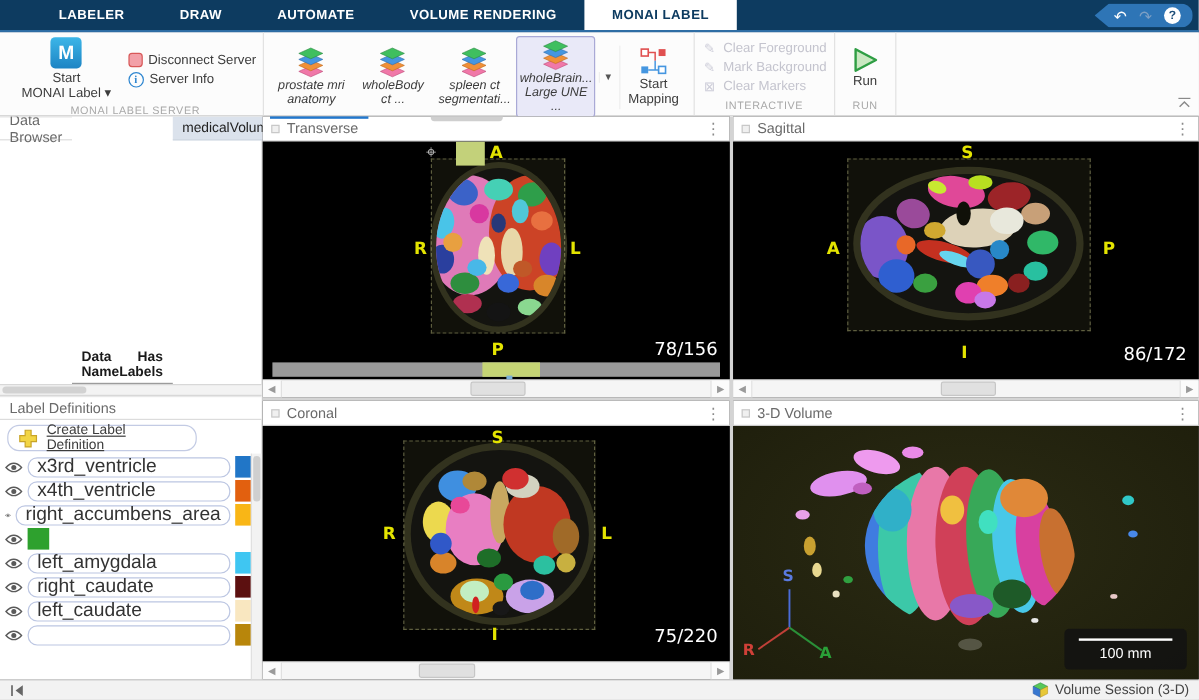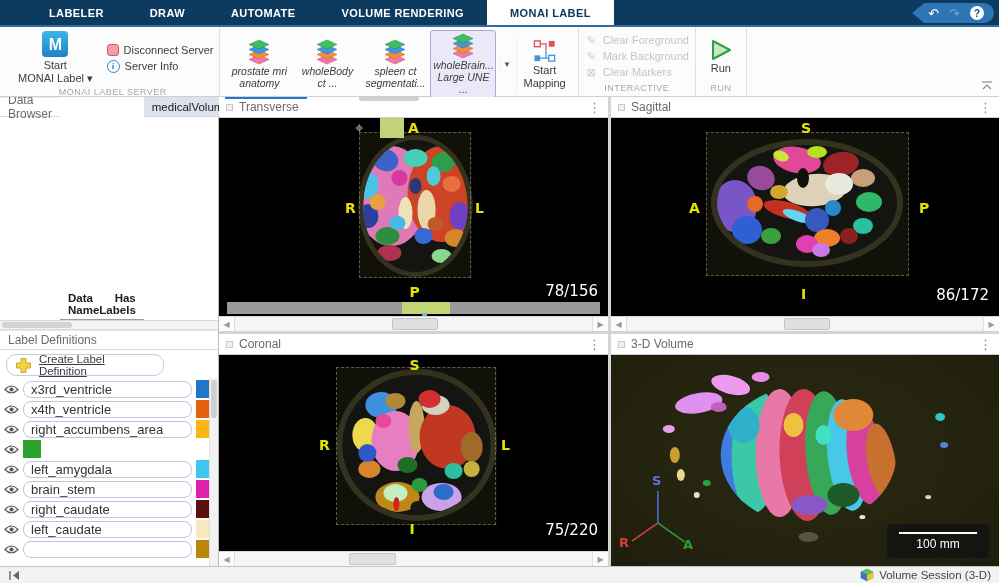--- a/index.html
+++ b/index.html
@@ -58,21 +58,21 @@
   .db-row { height:20px; background:#dbe2ec; display:flex; align-items:center; justify-content:space-between;
     padding:0 6px 0 8px; font-size:11.5px; color:#222; border-bottom:1px solid #cfd6e0;}
   .panel-strip { height:10px; background:#f3f3f3; border-top:1px solid #d8d8d8; border-bottom:1px solid #d8d8d8; position:relative; flex:0 0 10px;}
   .panel-strip .thumb { position:absolute; left:2px; top:1px; height:6px; width:70px; background:#d2d2d2; border-radius:3px;}
   .ld { flex:1; display:flex; flex-direction:column; min-height:0; position:relative;}
   .create-btn { margin:4px 6px 3px; height:22px; width:158px; border:1px solid #c3cbe4; border-radius:10px;
     background:#fff; display:flex; align-items:center; gap:7px; padding:0 8px; font-size:11.5px; color:#3c3c3c;text-decoration:underline;}
   .label-list { flex:1; overflow:hidden; padding:0 2px; }
   .lrow { display:flex; align-items:center; gap:4px; height:20px; padding:0 2px; }
   .lname { flex:1; height:17px; border:1px solid #bcc6e2; border-radius:8px; background:#fff;
-    font-size:13px; color:#333; display:flex; align-items:center; padding:0 7px; }
+    font-size:16px; color:#333; display:flex; align-items:center; padding:0 7px; }
   .swatch { width:18px; height:18px; flex:0 0 18px; }
   .ld-scroll { position:absolute; right:0; top:48px; bottom:0; width:9px; background:#f2f2f2; border-left:1px solid #e0e0e0;}
   .ld-scroll .vthumb { position:absolute; top:2px; left:1px; width:6px; height:38px; background:#cfcfcf; border-radius:3px;}
 
   
   .views { flex:1; display:grid; grid-template-columns:389px 388px; grid-template-rows:234px 232px;
     gap:3px; background:#d4d4d4; }
   .view { display:flex; flex-direction:column; background:#000; position:relative; min-height:0;}
   .vhead { height:21px; background:#fff; border-bottom:1px solid #ccc; display:flex; align-items:center;
     gap:6px; padding:0 7px; font-size:12px; color:#6a6a6a; flex:0 0 21px; position:relative;}
@@ -320,28 +320,20 @@
               </svg>
               <span class="swatch" style="background:#2ea12e"></span>
             </div>
             <div class="lrow">
               <svg width="15" height="11" viewBox="0 0 15 11">
                 <path d="M1 5.5 Q7.5 -1.5 14 5.5 Q7.5 12.5 1 5.5Z" fill="none" stroke="#5a5a5a" stroke-width="1.2"></path>
                 <circle cx="7.5" cy="5.5" r="2.1" fill="#5a5a5a"></circle>
               </svg>
               <span class="lname">left_amygdala</span>
               <span class="swatch" style="background:#3fc6f2"></span>
-            </div>
-            <div class="lrow">
-              <svg width="15" height="11" viewBox="0 0 15 11">
-                <path d="M1 5.5 Q7.5 -1.5 14 5.5 Q7.5 12.5 1 5.5Z" fill="none" stroke="#5a5a5a" stroke-width="1.2"></path>
-                <circle cx="7.5" cy="5.5" r="2.1" fill="#5a5a5a"></circle>
-              </svg>
-              <span class="lname">brain_stem</span>
-              <span class="swatch" style="background:#e01fab"></span>
             </div>
             <div class="lrow">
               <svg width="15" height="11" viewBox="0 0 15 11">
                 <path d="M1 5.5 Q7.5 -1.5 14 5.5 Q7.5 12.5 1 5.5Z" fill="none" stroke="#5a5a5a" stroke-width="1.2"></path>
                 <circle cx="7.5" cy="5.5" r="2.1" fill="#5a5a5a"></circle>
               </svg>
               <span class="lname">right_caudate</span>
               <span class="swatch" style="background:#5c1010"></span>
             </div>
             <div class="lrow">

